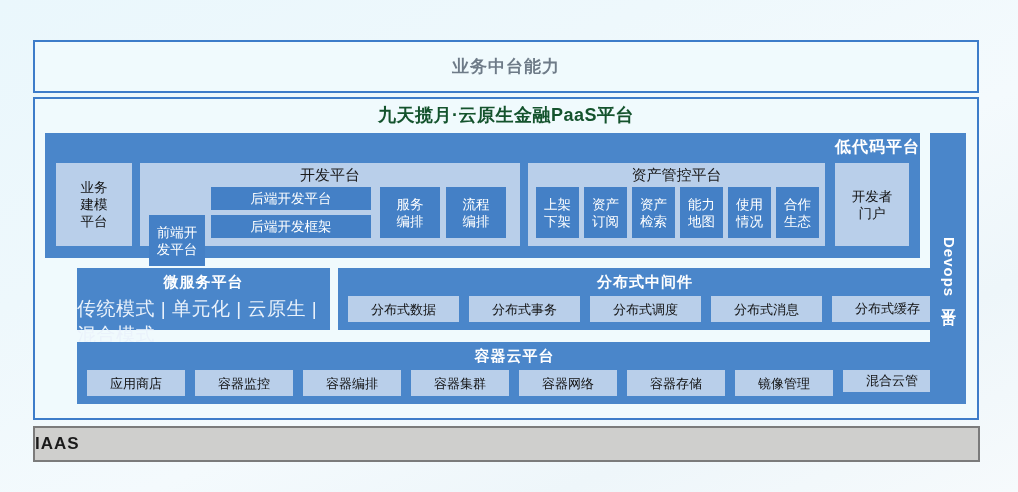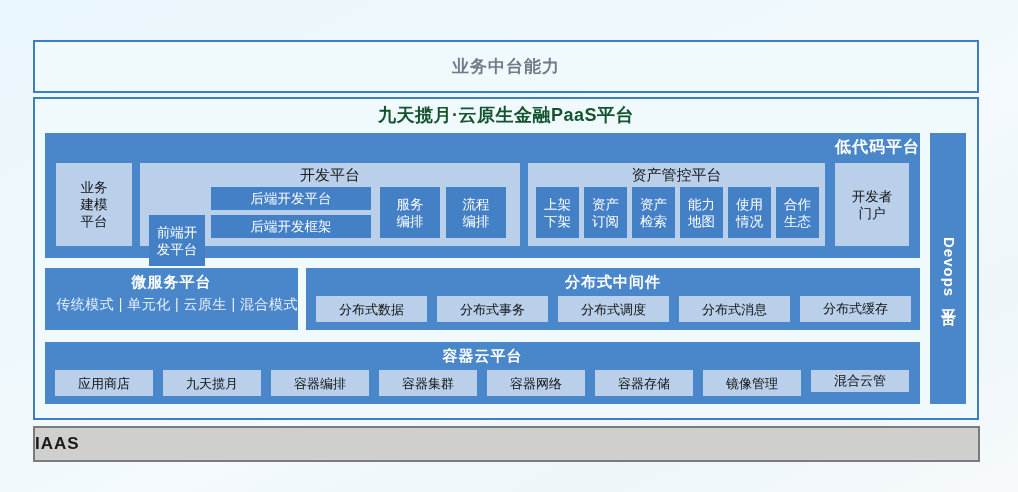--- a/index.html
+++ b/index.html
@@ -59,28 +59,29 @@
     text-align:center;
     font-size:13.5px;line-height:17px;
   }
   .chip-light-sm{font-size:13px;}
 
   
   .band{
     position:absolute;
     background:#4a86ca;
     box-sizing:border-box;
+    margin-left:32px;
   }
   .band-title{
     position:absolute;left:0;right:0;top:5px;text-align:center;
     color:#ffffff;font-size:15px;font-weight:700;letter-spacing:1px;
   }
   .band-sub{
-    position:absolute;left:0;right:0;top:28px;text-align:right;
-    color:#eaf2fb;font-size:14px;font-weight:400;letter-spacing:.5px;
+    position:absolute;left:0;right:0;top:28px;text-align:left;
+    color:#eaf2fb;font-size:19px;font-weight:400;letter-spacing:.5px;
   }
 
   
   .vbar{
     position:absolute;
     background:#4a86ca;
     display:flex;align-items:center;justify-content:center;
   }
   .vbar span{
     writing-mode:vertical-rl;
@@ -170,21 +171,21 @@
     <div class="chip-light chip-light-sm" style="left:131px;top:28px;width:111px;height:26px;">分布式事务</div>
     <div class="chip-light chip-light-sm" style="left:252px;top:28px;width:111px;height:26px;">分布式调度</div>
     <div class="chip-light chip-light-sm" style="left:373px;top:28px;width:111px;height:26px;">分布式消息</div>
     <div class="chip-light chip-light-sm" style="left:494px;top:28px;width:111px;height:26px;font-family:Liberation Mono, monospace;">分布式缓存</div>
   </div>
 
   <div class="band" style="left:45px;top:342px;width:875px;height:62px;">
     <div class="band-title">容器云平台</div>
 
     <div class="chip-light chip-light-sm" style="left:10px;top:28px;width:98px;height:26px;">应用商店</div>
-    <div class="chip-light chip-light-sm" style="left:118px;top:28px;width:98px;height:26px;">九天揽月</div>
+    <div class="chip-light chip-light-sm" style="left:118px;top:28px;width:98px;height:26px;">容器监控</div>
     <div class="chip-light chip-light-sm" style="left:226px;top:28px;width:98px;height:26px;">容器编排</div>
     <div class="chip-light chip-light-sm" style="left:334px;top:28px;width:98px;height:26px;">容器集群</div>
     <div class="chip-light chip-light-sm" style="left:442px;top:28px;width:98px;height:26px;">容器网络</div>
     <div class="chip-light chip-light-sm" style="left:550px;top:28px;width:98px;height:26px;">容器存储</div>
     <div class="chip-light chip-light-sm" style="left:658px;top:28px;width:98px;height:26px;">镜像管理</div>
     <div class="chip-light chip-light-sm" style="left:766px;top:28px;width:98px;height:22px;font-family:Liberation Mono, monospace;">混合云管</div>
   </div>
 
   <div class="vbar" style="left:930px;top:133px;width:36px;height:271px;">
     <span>Devops平台</span>

